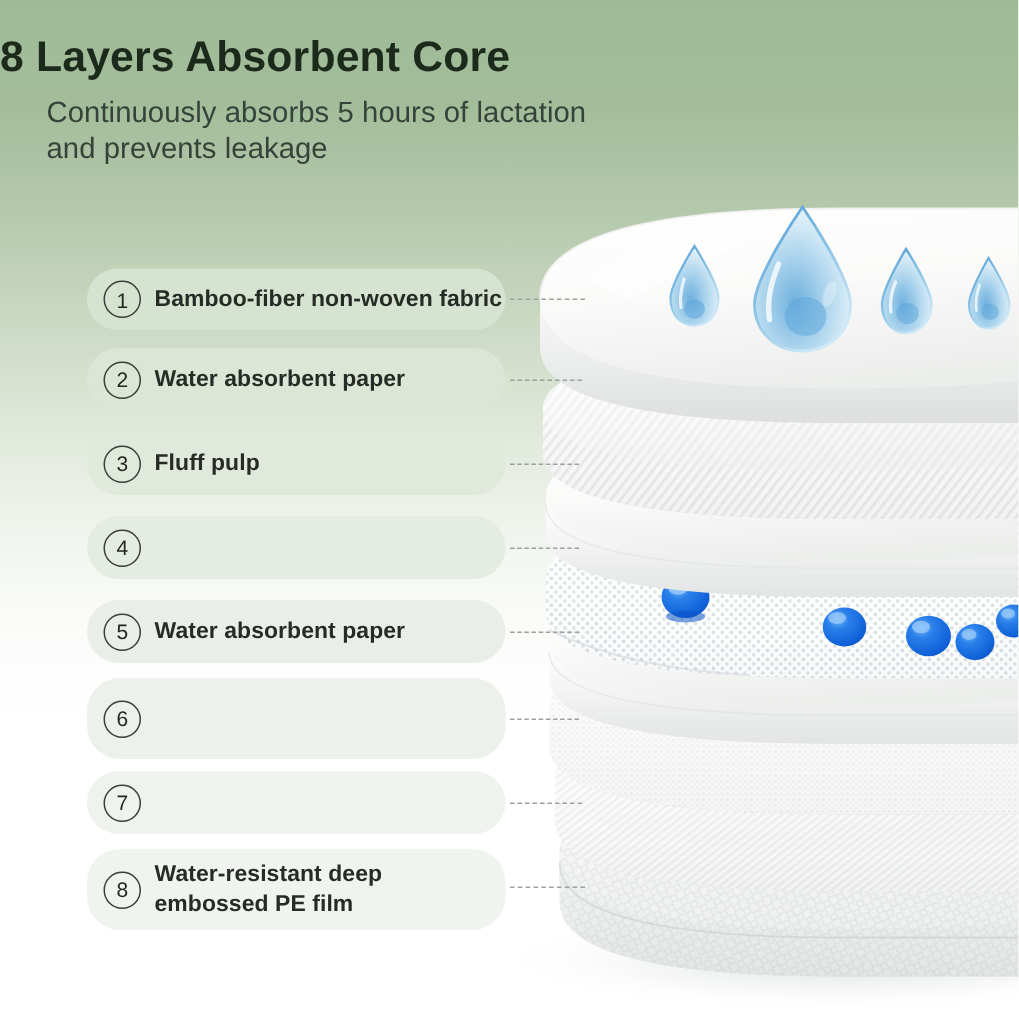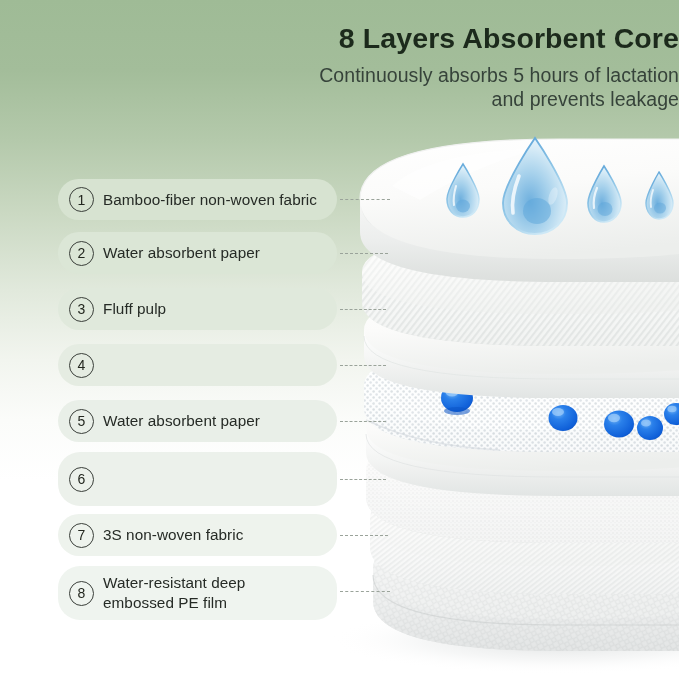--- a/index.html
+++ b/index.html
@@ -32,21 +32,21 @@
         #ffffff 480px,
         #ffffff 679px);
   }
 
   
   .header {
     position: absolute;
     left: 0;
     top: 22px;
     width: 679px;
-    text-align: right;
+    text-align: left;
     z-index: 40;
   }
   .title {
     font-size: 28.5px;
     font-weight: bold;
     color: #1c2a1c;
     letter-spacing: 0.1px;
     line-height: 1.18;
   }
   .subtitle {
@@ -97,21 +97,21 @@
     align-items: center;
     justify-content: center;
     font-size: 14px;
     font-weight: 400;
     color: #23271f;
     line-height: 1;
   }
   .chip-label {
     margin-left: 9px;
     font-size: 15.3px;
-    font-weight: 400;
+    font-weight: 700;
     color: #262b26;
     line-height: 1.28;
     letter-spacing: 0.05px;
     white-space: pre-line;
   }
 
   
   .leaders {
     position: absolute;
     left: 0;
@@ -377,21 +377,20 @@
       <span class="chip-num">5</span>
       <span class="chip-label">Water absorbent paper</span>
     </div>
 
     <div class="chip" style="top:452px; height:54px; background:#ecf1eb;">
       <span class="chip-num">6</span>
     </div>
 
     <div class="chip" style="top:514px; height:42px; background:#eef3ed;">
       <span class="chip-num">7</span>
-      <span class="chip-label">3S non-woven fabric</span>
     </div>
 
     <div class="chip" style="top:566px; height:54px; background:#eff4ef;">
       <span class="chip-num">8</span>
       <span class="chip-label">Water-resistant deep
 embossed PE film</span>
     </div>
 
   </div>
 

